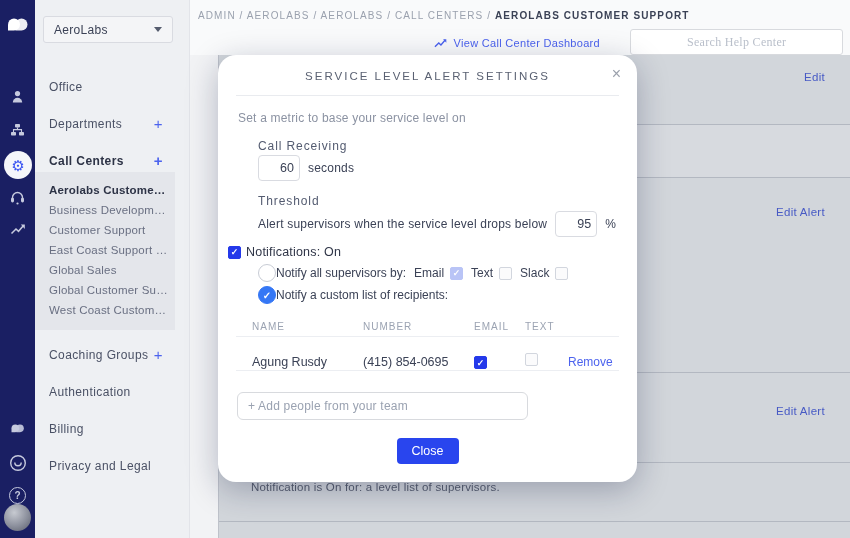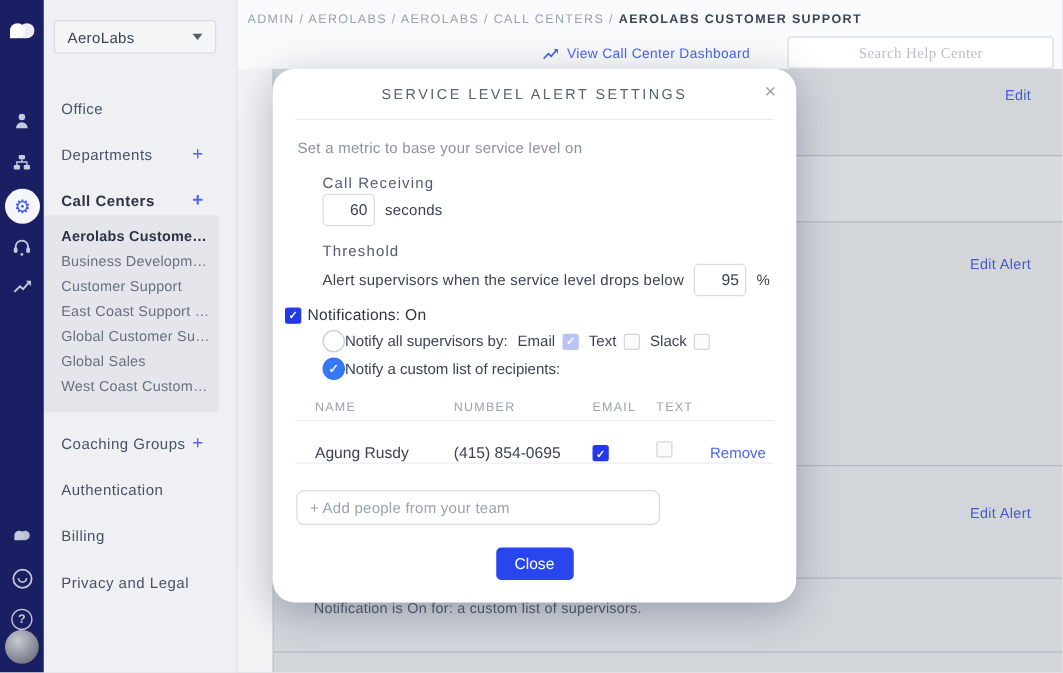--- a/index.html
+++ b/index.html
@@ -165,22 +165,22 @@
   <div class="nav-item strong" style="top:154px">
     <span>Call Centers</span>
     <span class="plus">+</span>
   </div>
 
   <div class="subnav">
     <span class="sub sel">Aerolabs Customer S...</span>
     <span class="sub">Business Development</span>
     <span class="sub">Customer Support</span>
     <span class="sub">East Coast Support 2...</span>
+    <span class="sub">Global Sales</span>
     <span class="sub">Global Customer Sup...</span>
-    <span class="sub">Global Sales</span>
     <span class="sub">West Coast Customer...</span>
   </div>
 
   <div class="nav-item" style="top:348px">
     <span>Coaching Groups</span>
     <span class="plus">+</span>
   </div>
   <div class="nav-item" style="top:385px">
     <span>Authentication</span>
   </div>
@@ -217,21 +217,21 @@
     <span class="bg-link" style="top:16px">Edit</span>
   </div>
   <div class="bg-row lighter" style="height:53px"></div>
   <div class="bg-row" style="height:195px">
     <span class="bg-link" style="top:28px">Edit Alert</span>
   </div>
   <div class="bg-row" style="height:90px">
     <span class="bg-link" style="top:32px">Edit Alert</span>
   </div>
   <div class="bg-row" style="height:59px">
-    <span class="bg-note">Notification is On for: a custom list of supervisors.</span>
+    <span class="bg-note">Notification is On for: a level list of supervisors.</span>
   </div>
 </div>
 <div class="dim"></div>
 
 <div class="modal">
   <div class="m-title">SERVICE LEVEL ALERT SETTINGS</div>
   <span class="m-close">×</span>
   <div class="m-div"></div>
 
   <div class="m-intro">Set a metric to base your service level on</div>

